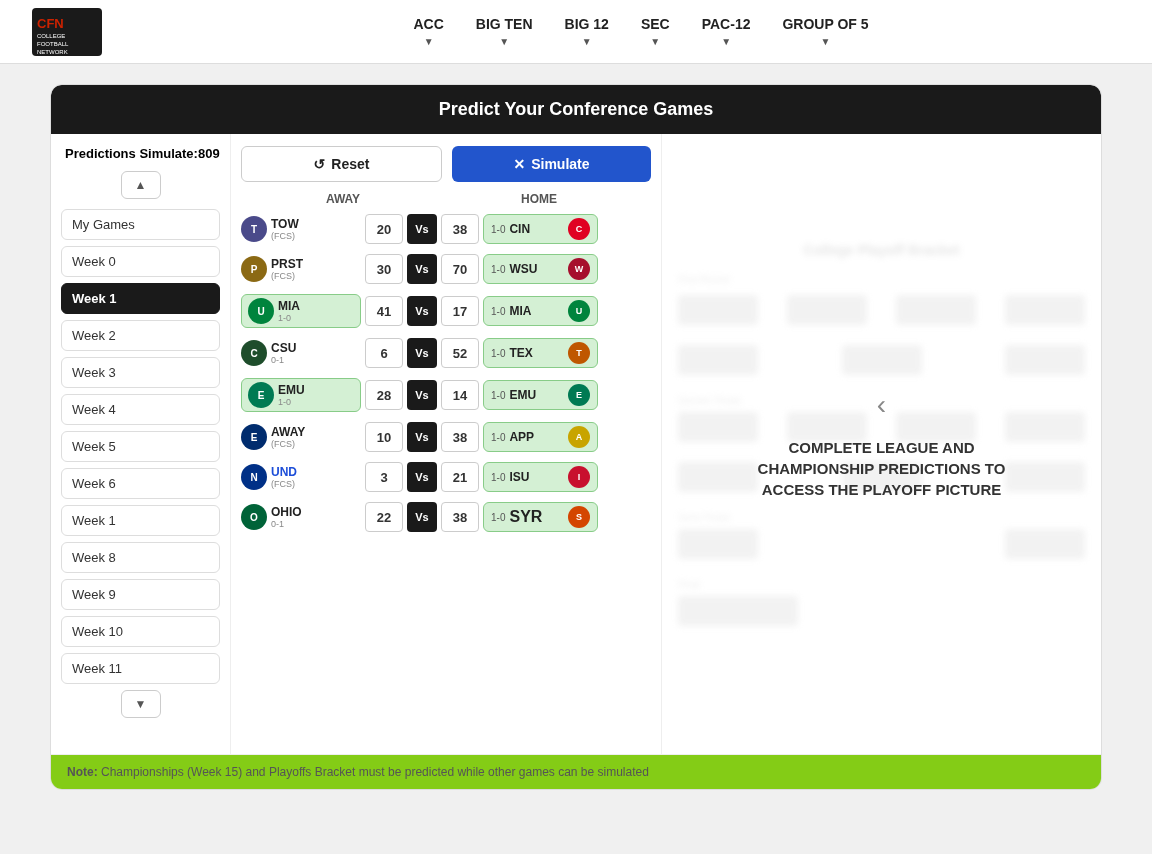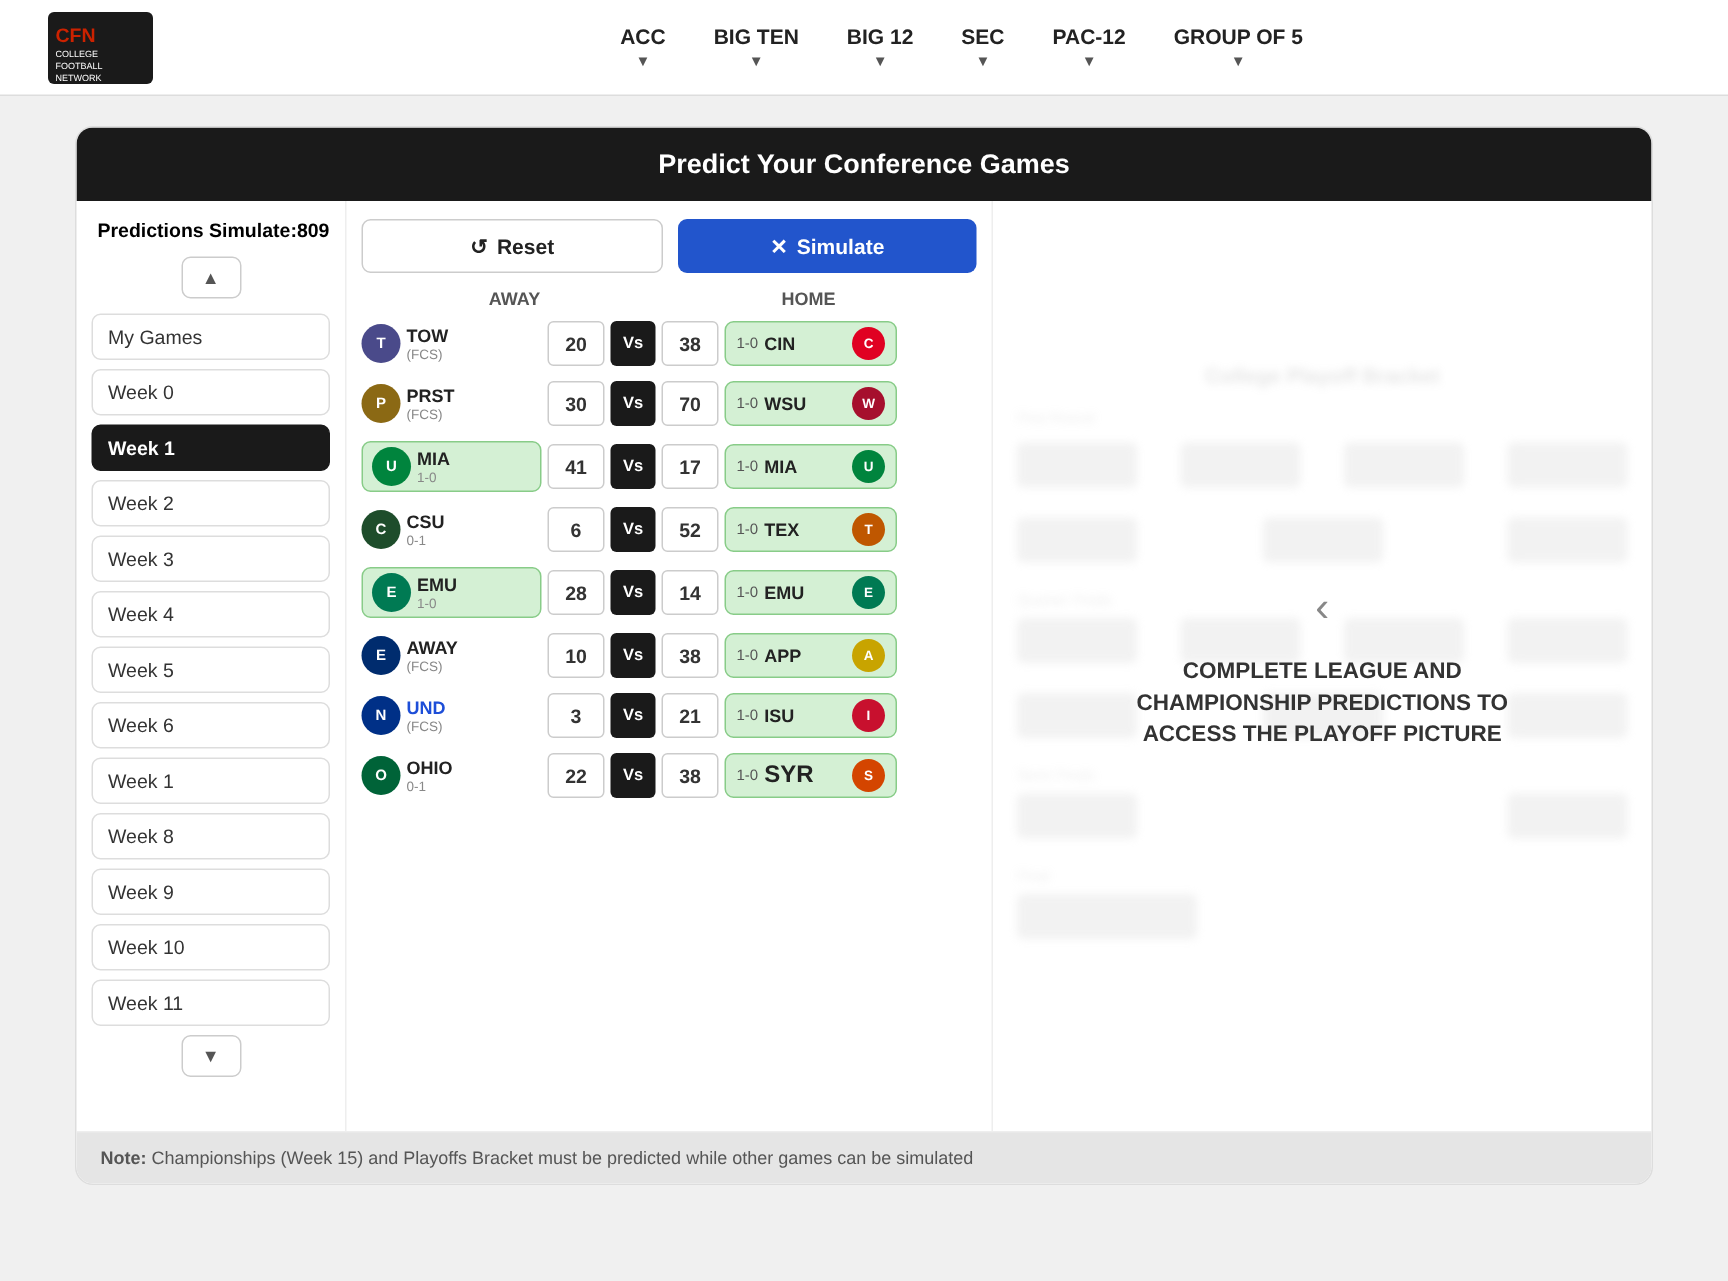--- a/index.html
+++ b/index.html
@@ -233,21 +233,21 @@
     .playoff-message {
       font-size: 15px;
       font-weight: 700;
       color: #333;
       max-width: 260px;
       line-height: 1.4;
       text-transform: uppercase;
     }
     .note-bar {
       padding: 10px 16px;
-      background: #e5e5e5;
+      background: #84cc16;
       border-top: 1px solid #eee;
       font-size: 12px;
       color: #555;
     }
     .note-bar strong { font-weight: 700; }
     .pg-row {
       display: flex;
       justify-content: space-between;
       margin-bottom: 20px;
     }

